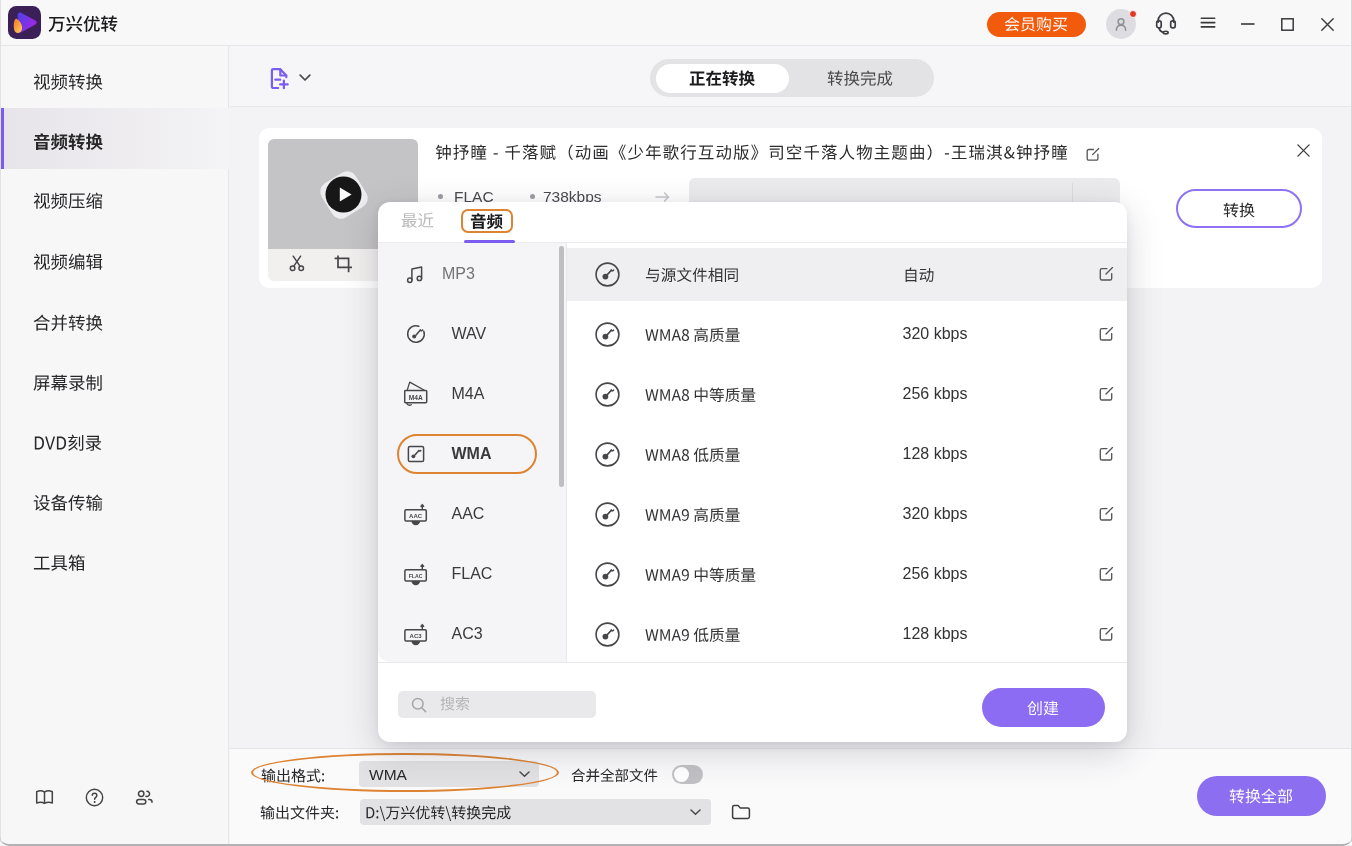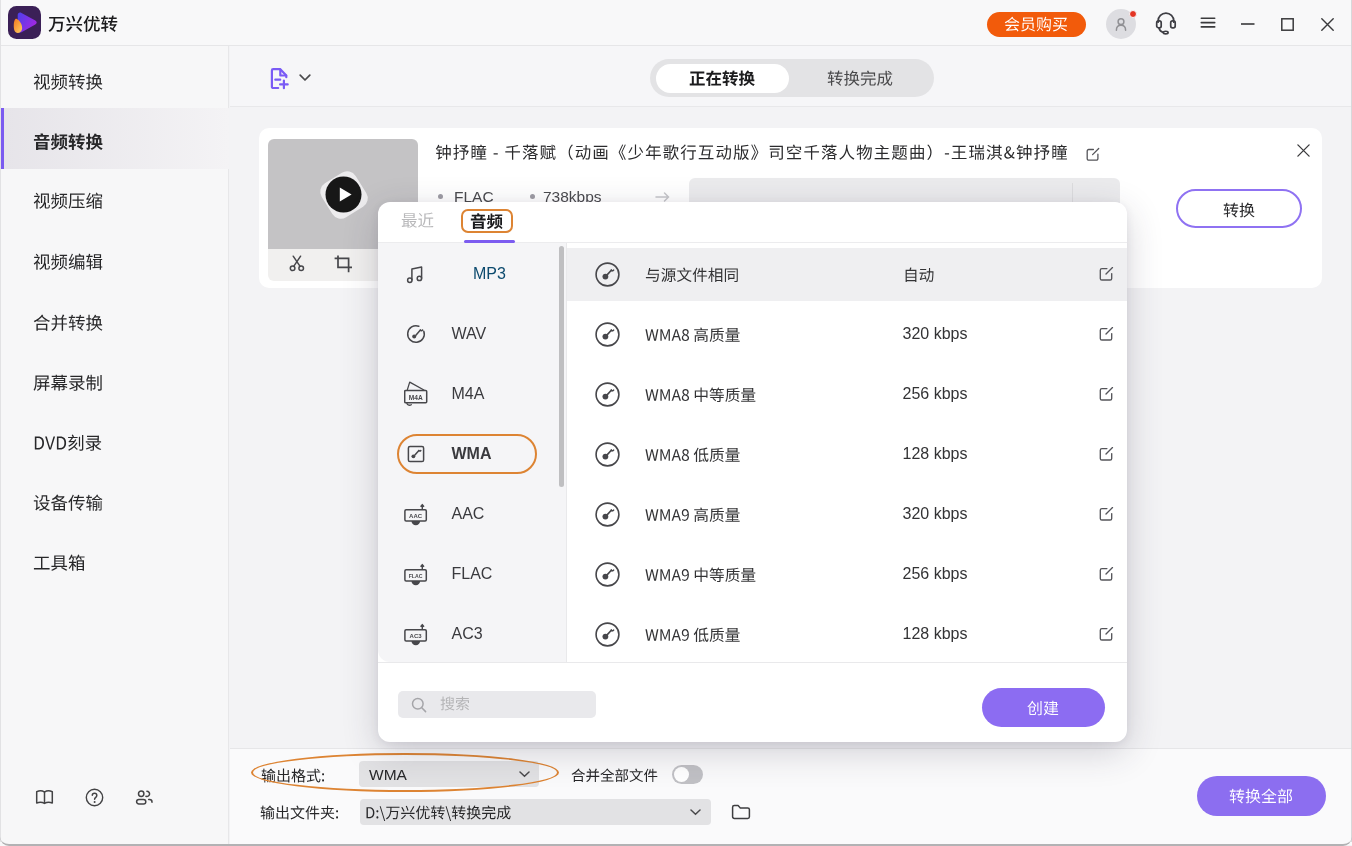--- a/index.html
+++ b/index.html
@@ -222,21 +222,21 @@
 <div class="abs" style="left:565.5px;top:243px;width:1px;height:419px;background:#e9e9eb"></div>
 <div class="abs" style="left:558.5px;top:246px;width:5px;height:241px;border-radius:2.5px;background:#bfbfc1"></div>
 <div class="abs" style="left:377.5px;top:662px;width:749px;height:1px;background:#e9e9eb"></div>
 <svg style="position:absolute;left:404.0px;top:262px" width="24" height="24" viewBox="0 0 24 24">
       <g stroke="#47474b" stroke-width="1.5" fill="none" stroke-linejoin="round">
 <path d="M7.9 18.3 V7.1 L17.6 5.1 V16.4"></path>
         <circle cx="5.8" cy="18.3" r="2.2"></circle>
         <circle cx="15.4" cy="16.4" r="2.2"></circle>
       </g>
     </svg>
-<div class="abs" style="left:473px;top:274px;transform:translateY(-50%);font-size:16px;color:#0c4a6e;font-weight:normal">MP3</div>
+<div class="abs" style="left:442px;top:274px;transform:translateY(-50%);font-size:16px;color:#737373;font-weight:normal">MP3</div>
 <svg style="position:absolute;left:404.0px;top:322px" width="24" height="24" viewBox="0 0 24 24">
       <g stroke="#47474b" stroke-width="1.5" fill="none" stroke-linecap="round">
 <path d="M14.8 4.2 A8.3 8.3 0 1 0 19.8 9.2"></path>
         <path d="M11.9 13.3 L16.4 8.1"></path>
         <path d="M16.4 8.1 C17 8.9 18 8.8 18.5 8"></path>
       </g>
       <circle cx="10.2" cy="14.6" r="2" fill="#47474b"></circle>
     </svg>
 <div class="abs" style="left:451.5px;top:334px;transform:translateY(-50%);font-size:16px;color:#3a3a3e;font-weight:normal">WAV</div>
 <svg style="position:absolute;left:404.0px;top:381px" width="24" height="26" viewBox="0 0 24 26">

